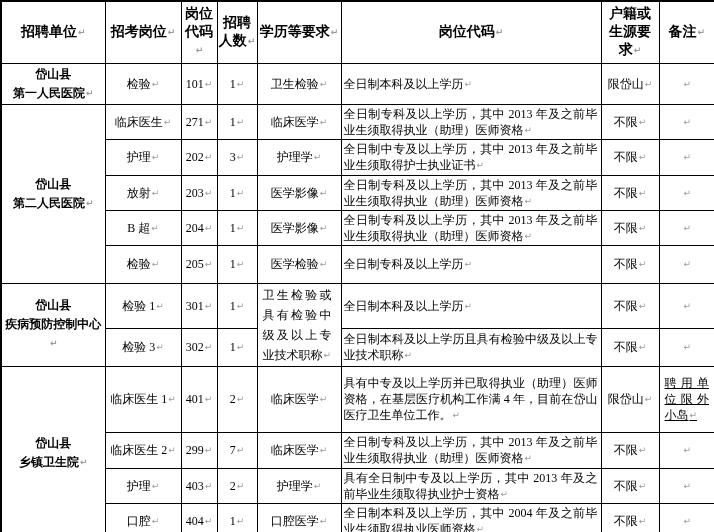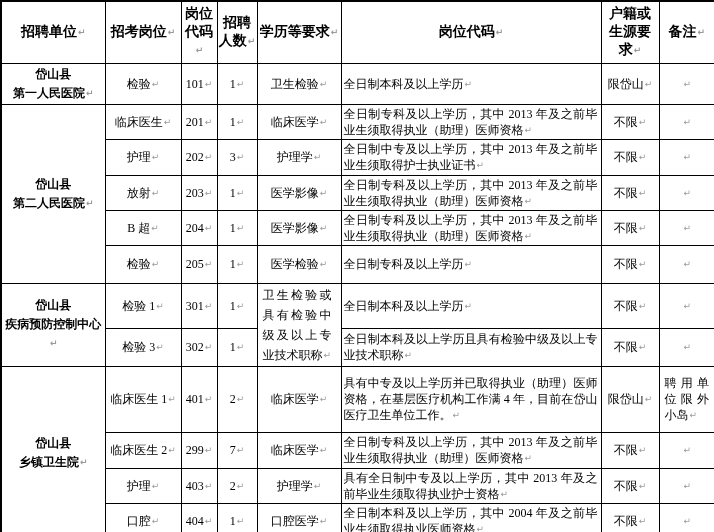--- a/index.html
+++ b/index.html
@@ -14,21 +14,21 @@
     padding:1px 2px;
     font-size:12px; line-height:16px;
     text-align:center; vertical-align:middle;
     overflow:hidden; word-break:break-all;
   }
   th { font-size:14px; line-height:18px; font-weight:bold; padding:1px 1px; }
   td.unit span, th span, td span { display:inline; }
   .unit { white-space:pre-line; line-height:19px;font-weight:bold; }
   .req { text-align:justify; text-align-last:left; padding:1px 3px 1px 2px; }
   .major-merged { text-align:justify; text-align-last:left; padding:1px 9px 1px 5px; line-height:20px; }
-  .note-sp { text-align:justify; text-align-last:left; padding:8px 5px; }
+  .note-sp { text-align:justify; text-align-last:left; padding:8px 5px;text-decoration:underline; }
   
   .pm::after {
     content:"\21B5";
     color:#9a9a9a;
     font-size:9px;
     font-family:"DejaVu Sans",sans-serif;
     margin-left:1px;
     vertical-align:1px;
   }
 </style>
@@ -69,21 +69,21 @@
       <td><span class="pm">卫生检验</span></td>
       <td class="req"><span class="pm">全日制本科及以上学历</span></td>
       <td><span class="pm">限岱山</span></td>
       <td><span class="pm"></span></td>
     </tr>
 
     <tr style="height:35px">
       <td class="unit" rowspan="5"><span class="pm">岱山县
 第二人民医院</span></td>
       <td><span class="pm">临床医生</span></td>
-      <td><span class="pm">201</span></td>
+      <td><span class="pm">271</span></td>
       <td><span class="pm">1</span></td>
       <td><span class="pm">临床医学</span></td>
       <td class="req"><span class="pm">全日制专科及以上学历，其中 2013 年及之前毕业生须取得执业（助理）医师资格</span></td>
       <td><span class="pm">不限</span></td>
       <td><span class="pm"></span></td>
     </tr>
     <tr style="height:36px">
       <td><span class="pm">护理</span></td>
       <td><span class="pm">202</span></td>
       <td><span class="pm">3</span></td>

